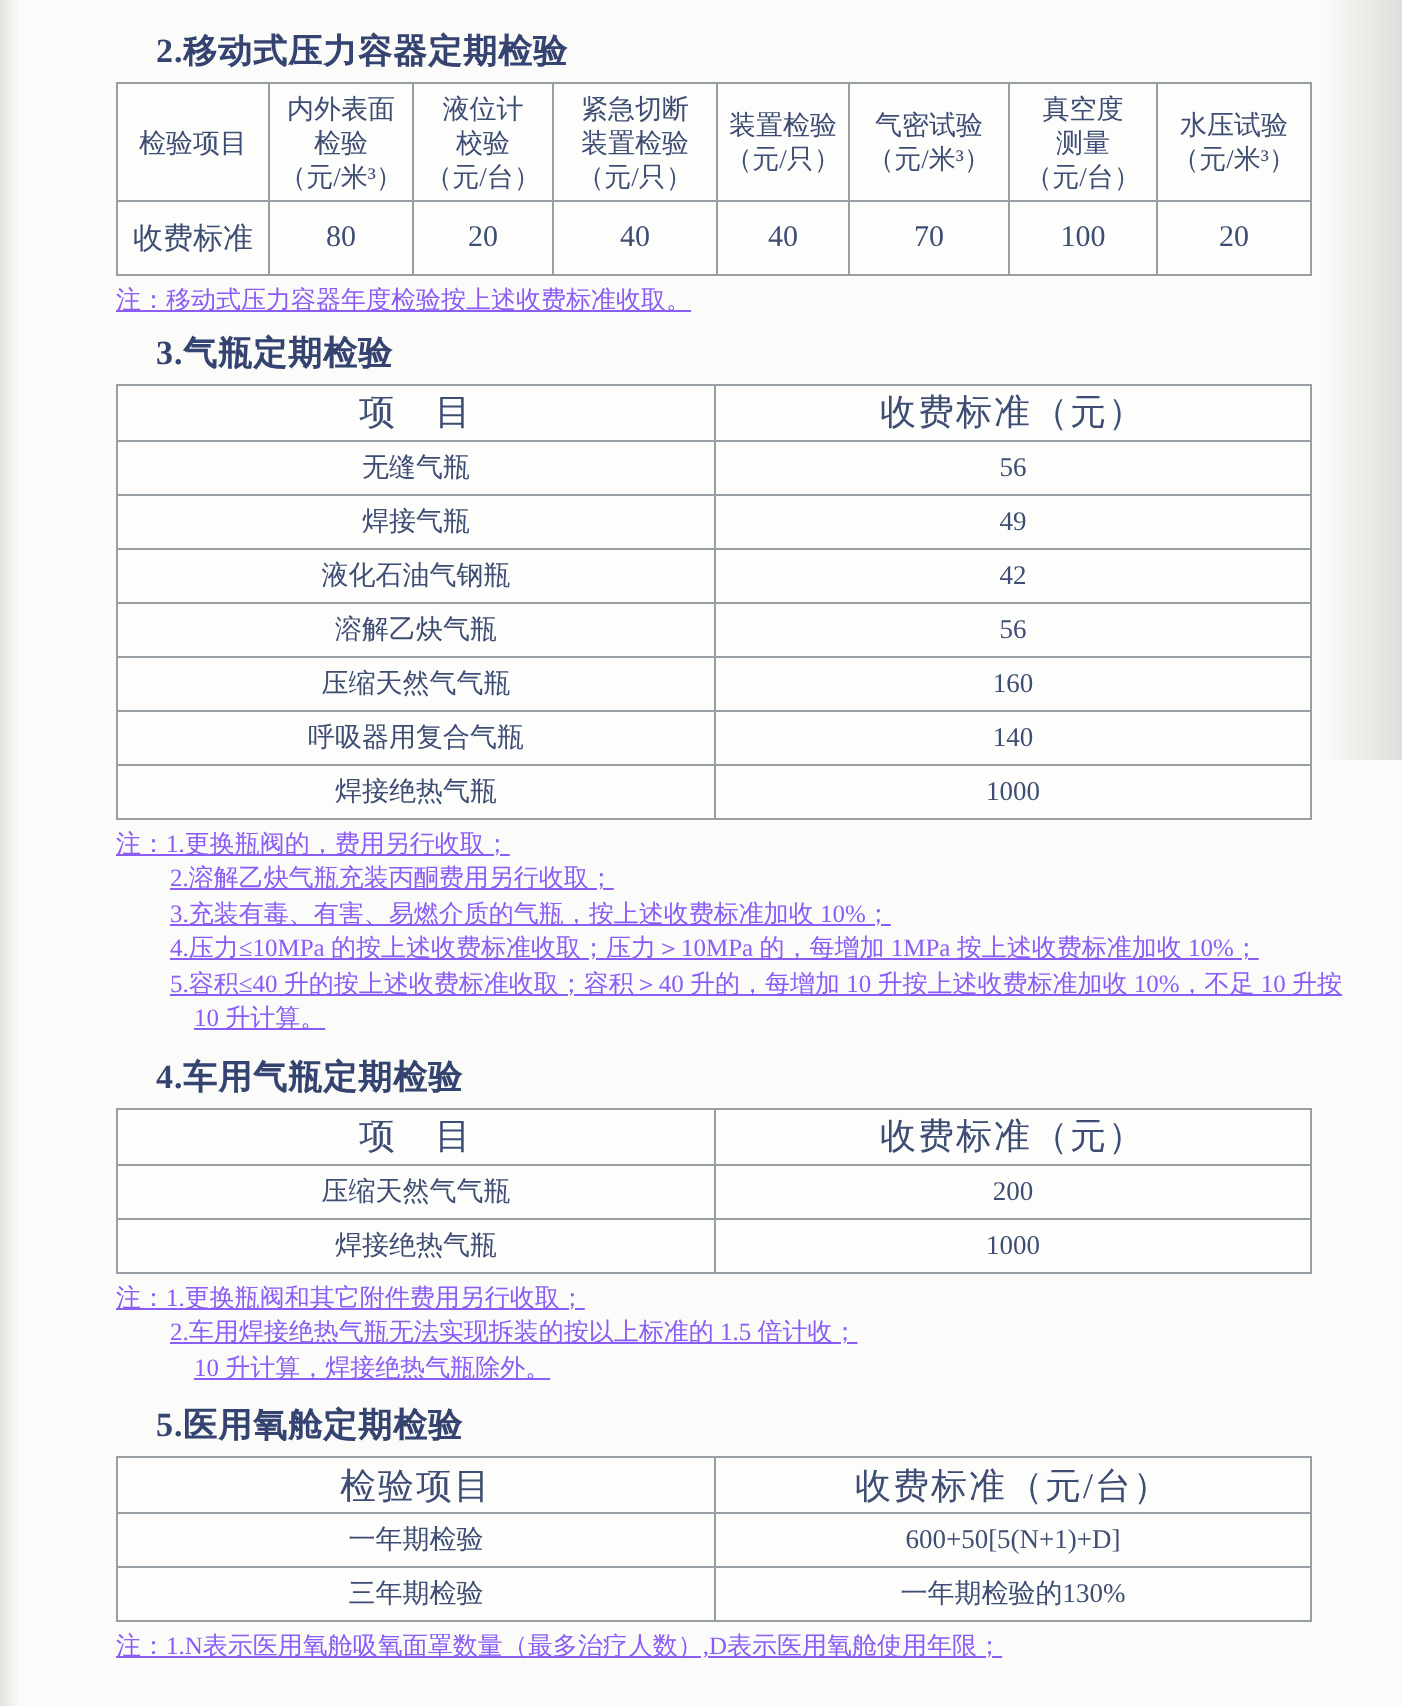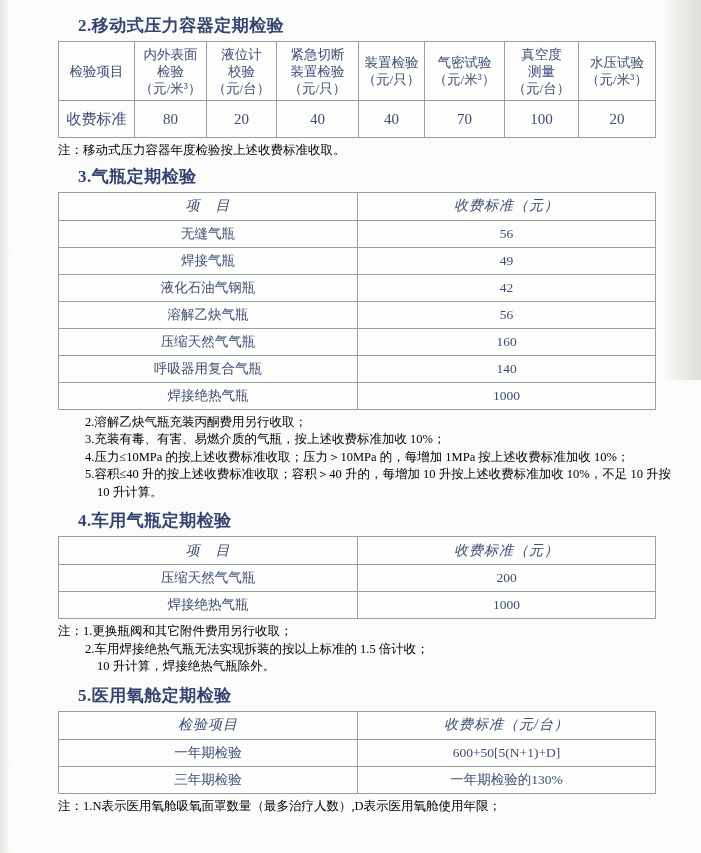--- a/index.html
+++ b/index.html
@@ -30,23 +30,23 @@
   table {
     border-collapse:collapse; width:597px; table-layout:fixed;
     background:#fdfdfc;
   }
   th,td {
     border:1px solid #989ea6; text-align:center; vertical-align:middle;
     font-weight:normal; padding:0 2px; color:#3e4d73;
   }
   .t1 th { height:58px; font-size:13.5px; line-height:17px; white-space:pre-line; }
   .t1 td { height:36px; font-size:15px; }
-  .t2 th { height:27px; font-size:14px; letter-spacing:1px;font-style:italic; }
+  .t2 th { height:27px; font-size:18px; letter-spacing:1px; }
   .t2 td { height:26px; font-size:13.5px; }
-  .notes { margin:4px 0 5px 0; font-size:12.5px; line-height:17.5px; color:#000000; }
+  .notes { margin:4px 0 5px 0; font-size:12.5px; line-height:17.5px; color:#8b5cf6;text-decoration:underline; }
   .note-line { white-space:nowrap; }
   .ind1 { padding-left:27px; }
   .ind2 { padding-left:39px; }
 </style>
 </head>
 <body>
 
 <div class="canvas">
   <div class="doc">
 
@@ -138,20 +138,21 @@
           <td>呼吸器用复合气瓶</td>
           <td>140</td>
         </tr>
         <tr>
           <td>焊接绝热气瓶</td>
           <td>1000</td>
         </tr>
       </tbody>
         </table>
       <div class="notes">
+        <div class="note-line">注：1.更换瓶阀的，费用另行收取；</div>
         <div class="note-line ind1">2.溶解乙炔气瓶充装丙酮费用另行收取；</div>
         <div class="note-line ind1">3.充装有毒、有害、易燃介质的气瓶，按上述收费标准加收 10%；</div>
         <div class="note-line ind1">4.压力≤10MPa 的按上述收费标准收取；压力＞10MPa 的，每增加 1MPa 按上述收费标准加收 10%；</div>
         <div class="note-line ind1">5.容积≤40 升的按上述收费标准收取；容积＞40 升的，每增加 10 升按上述收费标准加收 10%，不足 10 升按</div>
         <div class="note-line ind2">10 升计算。</div>
       </div>
     </section>
 
     <section>
       <h2 class="sec-title mt8">4.车用气瓶定期检验</h2>

